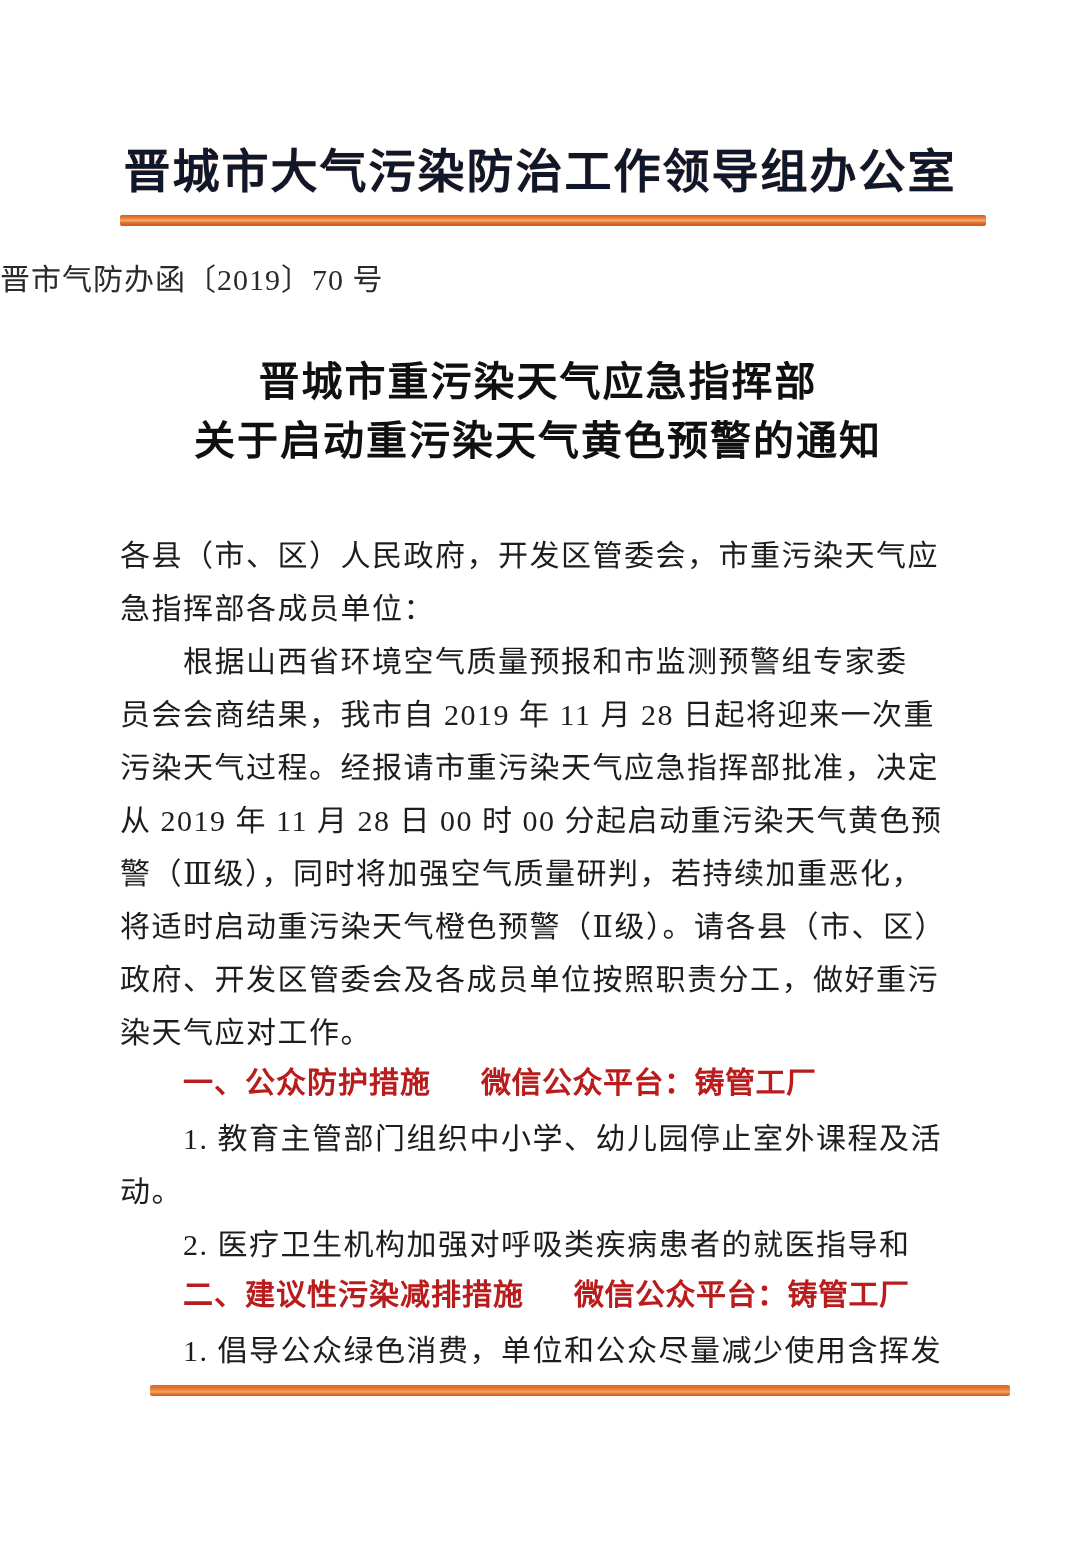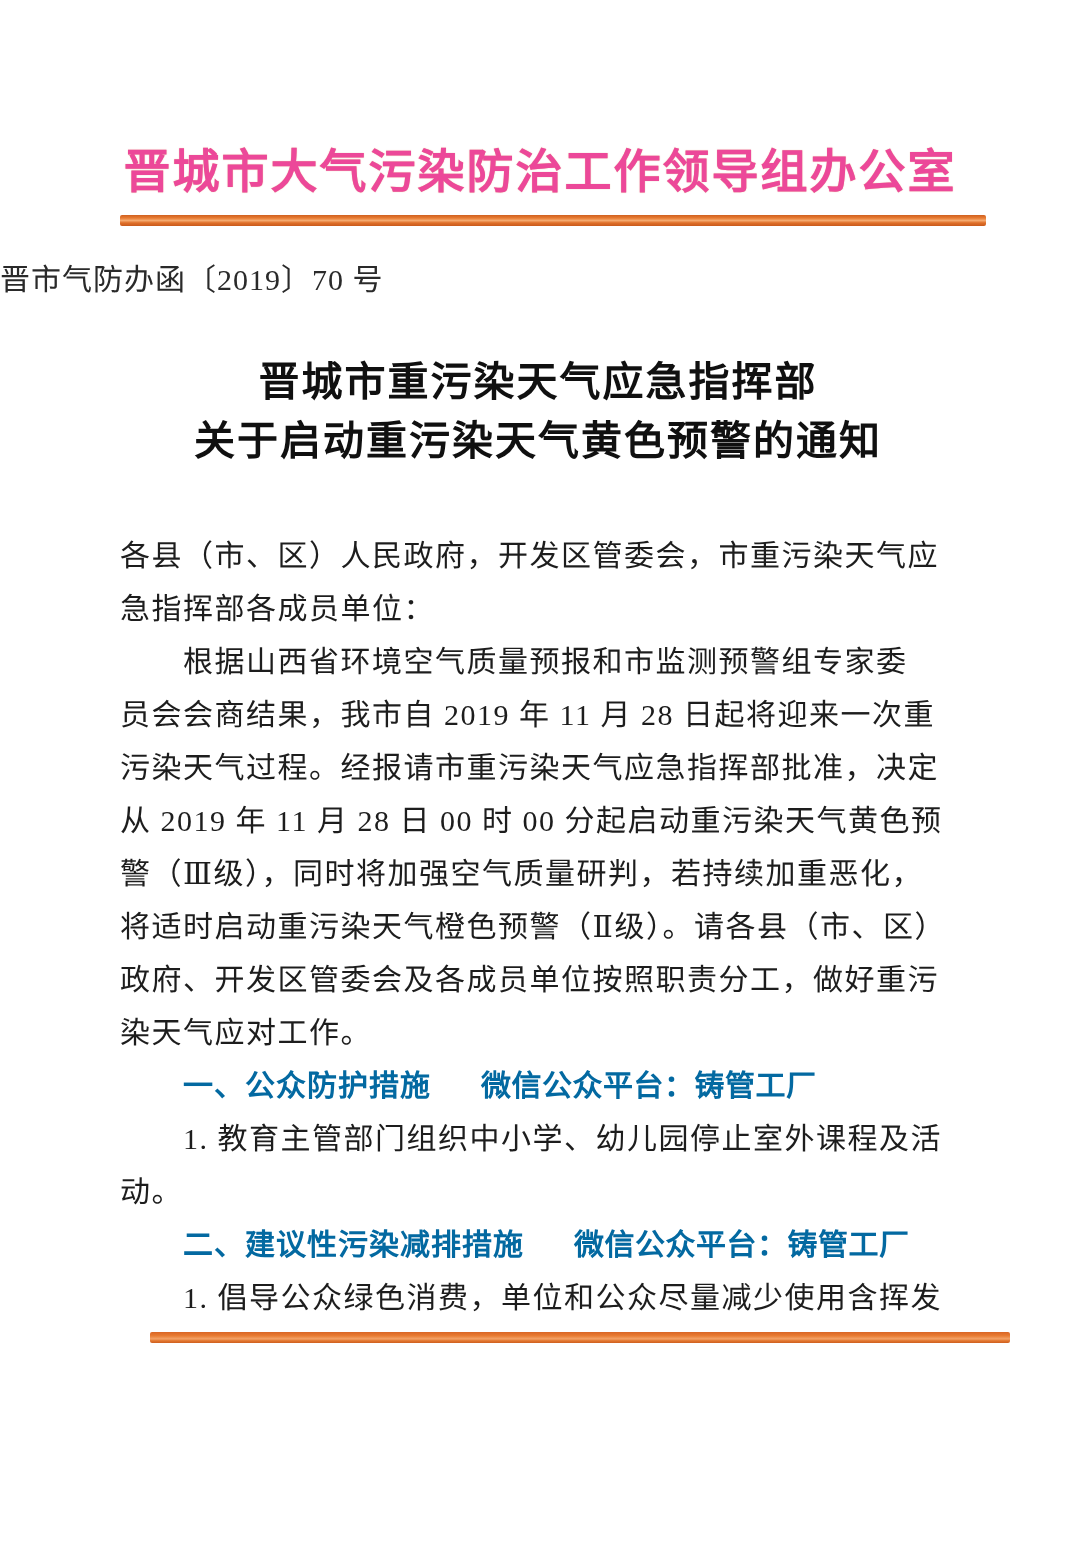--- a/index.html
+++ b/index.html
@@ -14,21 +14,21 @@
   .page{position:absolute;inset:0;}
 
   
   .org-title{
     padding-top:136px;
     text-align:center;
     font-size:47px;
     font-weight:bold;
     line-height:72px;
     letter-spacing:2px;
-    color:#ec4899;
+    color:#0f172a;
     text-shadow:0 0 1px rgba(210,100,42,.55);
     white-space:nowrap;
   }
   .header-rule{
     width:866px;height:11px;
     margin:7px 0 0 120px;
     background:linear-gradient(180deg,#cf5f1f 0%,#e87c33 28%,#f5a96e 50%,#df6f29 72%,#c85a1c 100%);
     border-radius:2px;
   }
   .doc-number{
@@ -61,25 +61,25 @@
     line-height:53px;
     letter-spacing:1.5px;
     color:#1d1d1d;
   }
   .line{white-space:nowrap;}
   .indent{text-indent:63px;}
 
   .section-line{
     white-space:nowrap;
     text-indent:63px;
-    font-family:Liberation Serif, serif;
+    font-family:Liberation Mono, monospace;
     font-weight:bold;
     font-size:30px;
     letter-spacing:1px;
-    color:#0369a1;
+    color:#b91c1c;
   }
   .section-line .wm-inline{
     margin-left:50px;
     letter-spacing:0.5px;
   }
 
   
   .bottom-rule{
     margin:8px 0 0 150px;
     width:860px;height:11px;
@@ -129,20 +129,21 @@
     <div class="line">将适时启动重污染天气橙色预警（Ⅱ级）。请各县（市、区）</div>
     <div class="line">政府、开发区管委会及各成员单位按照职责分工，做好重污</div>
     <div class="line">染天气应对工作。</div>
 
     <div class="section-line">
       <span>一、公众防护措施</span><span class="wm-inline">微信公众平台：铸管工厂</span>
     </div>
 
     <div class="line indent">1. 教育主管部门组织中小学、幼儿园停止室外课程及活</div>
     <div class="line">动。</div>
+    <div class="line indent">2. 医疗卫生机构加强对呼吸类疾病患者的就医指导和</div>
 
     <div class="section-line">
       <span>二、建议性污染减排措施</span><span class="wm-inline">微信公众平台：铸管工厂</span>
     </div>
 
     <div class="line indent">1. 倡导公众绿色消费，单位和公众尽量减少使用含挥发</div>
   </div>
 
   <div class="bottom-rule"></div>
 

